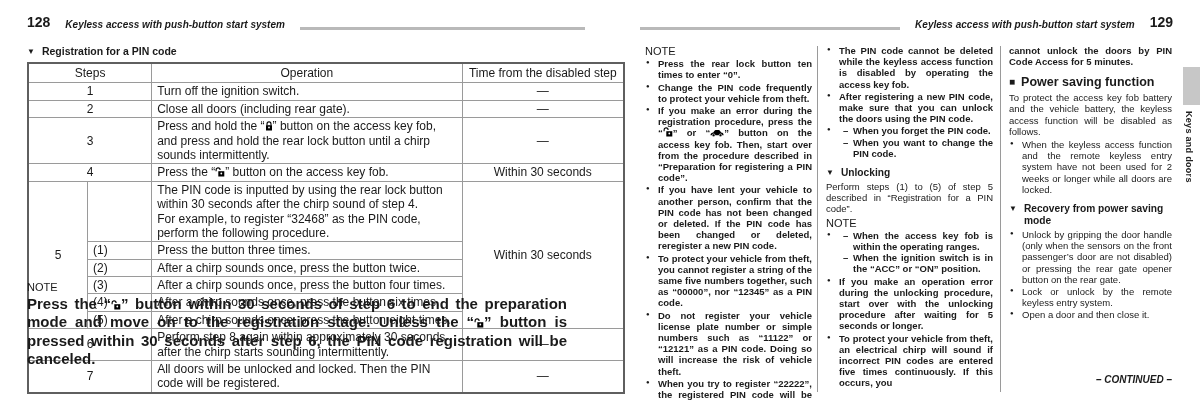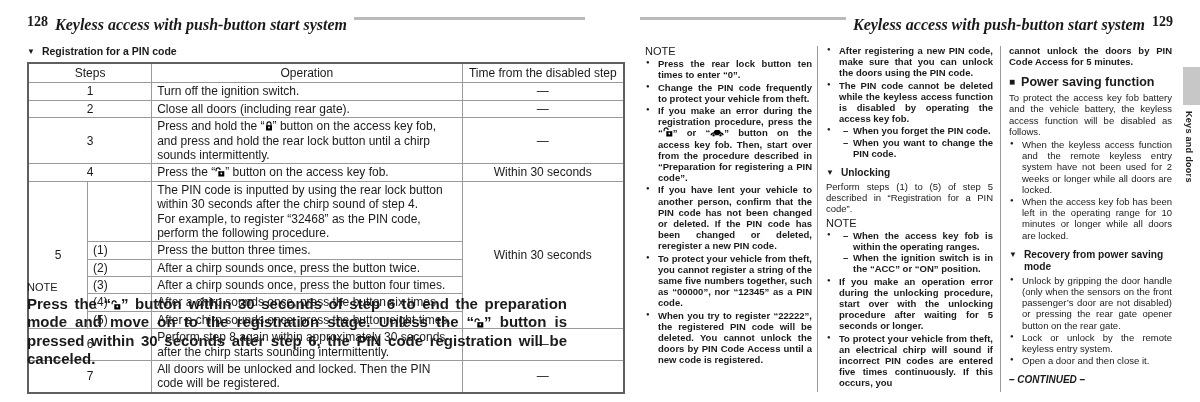--- a/index.html
+++ b/index.html
@@ -2,25 +2,25 @@
 <html><head>
 <meta charset="utf-8">
 <style>
   html,body{margin:0;padding:0;background:#fff;}
   .canvas{
     position:relative;width:1200px;height:402px;background:#ffffff;
     font-family:"Liberation Sans",sans-serif;color:#1a1a1a;overflow:hidden;
     outline:1px solid #e3e3e3;
   }
   
-  .hdr{position:absolute;top:14px;display:flex;align-items:flex-start;font-family:Liberation Serif, serif;}
+  .hdr{position:absolute;top:14px;display:flex;align-items:flex-end;}
   .hdr-left{left:27px;width:558px;}
   .hdr-right{left:640px;width:533px;}
   .pgnum{font-weight:bold;font-size:14px;letter-spacing:0;}
-  .hdr-title{font-weight:bold;font-style:italic;font-size:16px;margin:0 7px;white-space:nowrap;padding-top:2px;}
+  .hdr-title{font-weight:bold;font-style:italic;font-size:10px;margin:0 15px;white-space:nowrap;padding-top:2px;}
   .rule{flex:1;height:3px;background:#b9b9b9;margin-top:3px;}
   
   .sec{position:absolute;display:flex;align-items:baseline;font-weight:bold;}
   .tri{font-size:8px;margin-right:7px;position:relative;top:-1px;}
   .sq{font-size:10px;margin-right:6px;position:relative;top:-1px;}
   .sec-small{font-size:10.5px;}
   
   .tblwrap{position:absolute;left:27px;top:62px;width:530px;}
   table.pin{border-collapse:collapse;width:598px;font-size:12px;line-height:1.2;border:2px solid #5f5f5f;}
   table.pin th, table.pin td{border:1px solid #9a9a9a;font-weight:normal;padding:1px 5px;vertical-align:middle;}
@@ -49,21 +49,21 @@
   .bt{display:block;text-align:justify;}
   .b-bold>li{font-weight:bold;}
   ul.dash{list-style:none;margin:0;padding:0 0 0 4px;}
   ul.dash>li{position:relative;padding-left:10px;}
   .dm{position:absolute;left:0;top:0;}
   .col p{margin:1px 0 2px 0;text-align:justify;}
   .boldp{font-weight:bold;}
   .h-power{font-size:12.5px;font-weight:bold;margin:8px 0 2px 0;display:flex;align-items:baseline;}
   .h-sub{font-size:10.2px;font-weight:bold;margin:8px 0 2px 0;display:flex;align-items:baseline;}
   .gap-top{margin-top:8px;}
-  .continued{position:absolute;left:1009px;top:374px;width:163px;text-align:left;font-weight:bold;font-style:italic;font-size:10px;}
+  .continued{position:absolute;left:1009px;top:374px;width:163px;text-align:right;font-weight:bold;font-style:italic;font-size:10px;}
   
   .tabbox{position:absolute;left:1183px;top:67px;width:17px;height:38px;background:#c7c7c7;}
   .tablabel{position:absolute;left:1184px;top:111px;writing-mode:vertical-rl;font-size:9px;font-weight:bold;color:#222;letter-spacing:0.3px;}
   
   .ic{display:inline-block;vertical-align:-1px;line-height:0;}
   .ic svg{display:inline-block;}
 </style>
 </head>
 <body>
 
@@ -212,36 +212,40 @@
         <li>
           <span class="bm">●</span>
           <span class="bt">If you have lent your vehicle to another person, confirm that the PIN code has not been changed or deleted. If the PIN code has been changed or deleted, reregister a new PIN code.</span>
         </li>
         <li>
           <span class="bm">●</span>
           <span class="bt">To protect your vehicle from theft, you cannot register a string of the same five numbers together, such as “00000”, nor “12345” as a PIN code.</span>
         </li>
         <li>
           <span class="bm">●</span>
+          <span class="bt">Do not register your vehicle license plate number or simple numbers such as “11122” or “12121” as a PIN code. Doing so will increase the risk of vehicle theft.</span>
+        </li>
+        <li>
+          <span class="bm">●</span>
           <span class="bt">When you try to register “22222”, the registered PIN code will be deleted. You cannot unlock the doors by PIN Code Access until a new code is registered.</span>
         </li>
       </ul>
   </div>
 
   <div class="vdiv vd1"></div>
 
   <div class="col col2">
     <ul class="blist b-bold">
         <li>
           <span class="bm">●</span>
+          <span class="bt">The PIN code cannot be deleted while the keyless access function is disabled by operating the access key fob.</span>
+        </li>
+        <li>
+          <span class="bm">●</span>
           <span class="bt">After registering a new PIN code, make sure that you can unlock the doors using the PIN code.</span>
-        </li>
-        <li>
-          <span class="bm">●</span>
-          <span class="bt">The PIN code cannot be deleted while the keyless access function is disabled by operating the access key fob.</span>
         </li>
         <li>
           <span class="bm">●</span>
           <ul class="dash">
             <li>
               <span class="dm">–</span>
               <span class="bt">When you forget the PIN code.</span>
             </li>
             <li>
               <span class="dm">–</span>
@@ -288,24 +292,20 @@
     <div class="h-power">
       <span class="sq">■</span>
       <span>Power saving function</span>
     </div>
     <p>To protect the access key fob battery and the vehicle battery, the keyless access function will be disabled as follows.</p>
     <ul class="blist">
         <li>
           <span class="bm">●</span>
           <span class="bt">When the keyless access function and the remote keyless entry system have not been used for 2 weeks or longer while all doors are locked.</span>
         </li>
-        <li>
-          <span class="bm">●</span>
-          <span class="bt">When the access key fob has been left in the operating range for 10 minutes or longer while all doors are locked.</span>
-        </li>
       </ul>
     <div class="h-sub">
       <span class="tri">▼</span>
       <span>Recovery from power saving mode</span>
     </div>
     <ul class="blist">
         <li>
           <span class="bm">●</span>
           <span class="bt">Unlock by gripping the door handle (only when the sensors on the front passenger’s door are not disabled) or pressing the rear gate opener button on the rear gate.</span>
         </li>

